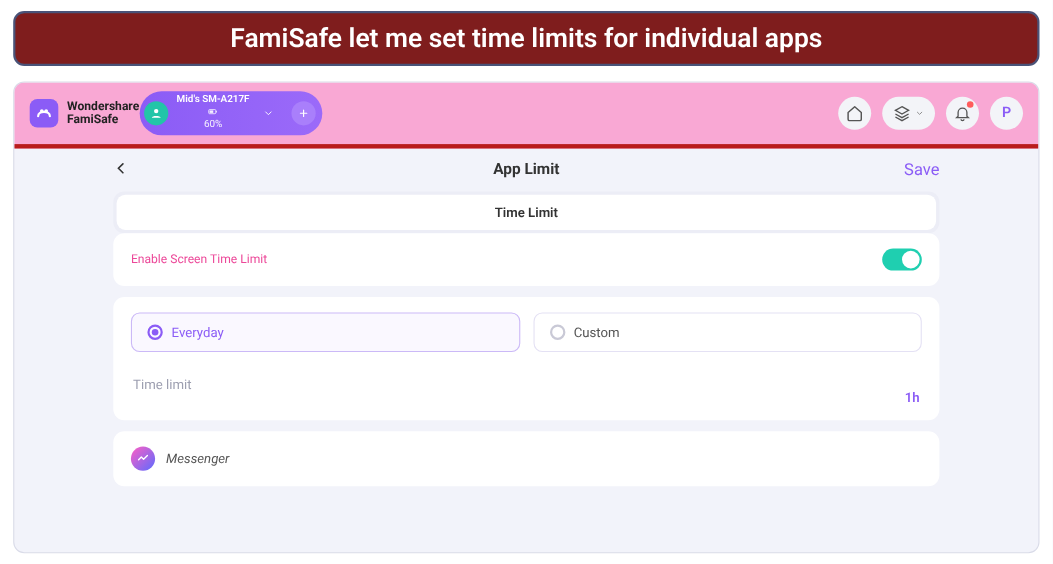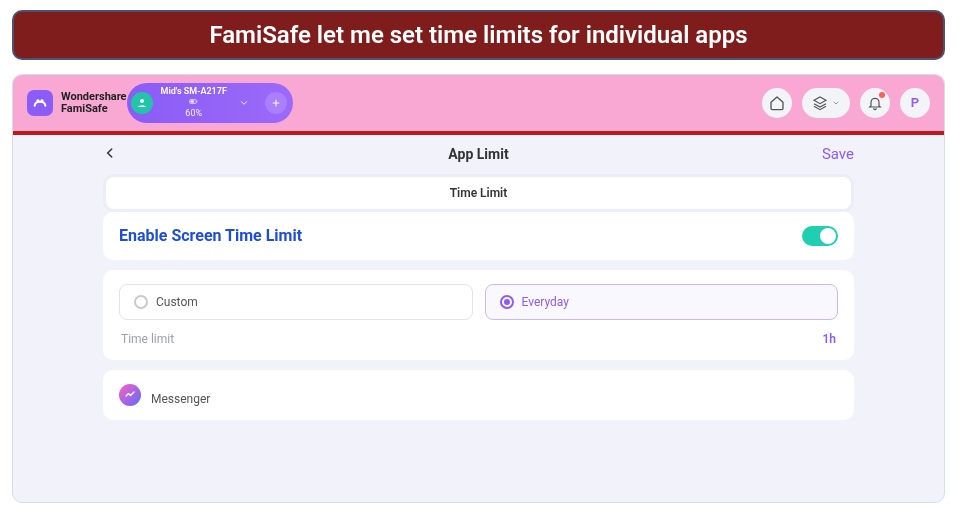--- a/index.html
+++ b/index.html
@@ -189,23 +189,23 @@
       padding: 10px 2px 8px 2px;
     }
     .card {
       background: #fff;
       border-radius: 10px;
       padding: 14px 16px;
       margin-bottom: 10px;
     }
     .row-flex { display:flex; align-items:center; }
     .card-label {
-      font-size: 16px;
-      font-weight: 700;
-      color: #1d4ed8;
+      font-size: 11px;
+      font-weight: 400;
+      color: #ec4899;
       flex: 1;
     }
     .toggle {
       width: 36px; height: 20px;
       border-radius: 999px;
       background: #1fcfb0;
       position: relative;
     }
     .toggle::after {
       content: '';
@@ -250,28 +250,29 @@
       border-radius: 50%;
       background: #8b5cf6;
     }
     .time-limit-row {
       display: flex;
       align-items: center;
       padding: 12px 2px 4px 2px;
       font-size: 12px;
     }
     .time-limit-label { color: #9d9fb0; flex:1; }
-    .time-limit-value { color: #8b5cf6; font-weight: 600; }
+    .time-limit-value { color: #8b5cf6; font-weight: 600; margin-top: 22px; }
     .blocklist-card .card-label { margin-bottom: 10px; }
     .blocklist-item {
       display: flex;
-      align-items: flex-end;
+      align-items: center;
       gap: 10px;
       font-size: 12px;
       color: #555;
+      font-style: italic;
     }
     .app-icon {
       width: 22px; height: 22px;
       border-radius: 50%;
       background: linear-gradient(135deg, #ff5fc4, #5b6bff);
       display: flex; align-items: center; justify-content: center;
     }
   </style>
 </head>
 <body>
@@ -369,29 +370,29 @@
     </div>
 
 
     <div class="card row-flex">
       <div class="card-label">Enable Screen Time Limit</div>
       <div class="toggle"></div>
     </div>
 
     <div class="card" style="padding:14px 16px 10px 16px;">
       <div class="radio-row">
-        <div class="radio-option">
-          <div class="radio-circle"></div>
-          <span>Custom</span>
-        </div>
         <div class="radio-option selected">
           <div class="radio-circle">
               <div class="radio-dot"></div>
             </div>
           <span>Everyday</span>
+        </div>
+        <div class="radio-option">
+          <div class="radio-circle"></div>
+          <span>Custom</span>
         </div>
       </div>
       <div class="time-limit-row">
         <span class="time-limit-label">Time limit</span>
         <span class="time-limit-value">1h</span>
       </div>
     </div>
 
     <div class="card blocklist-card">
       <div class="blocklist-item">

